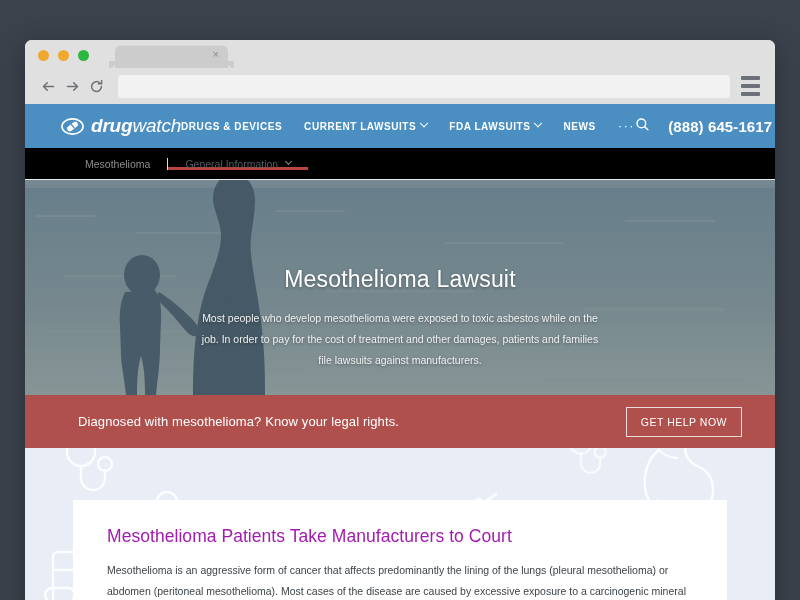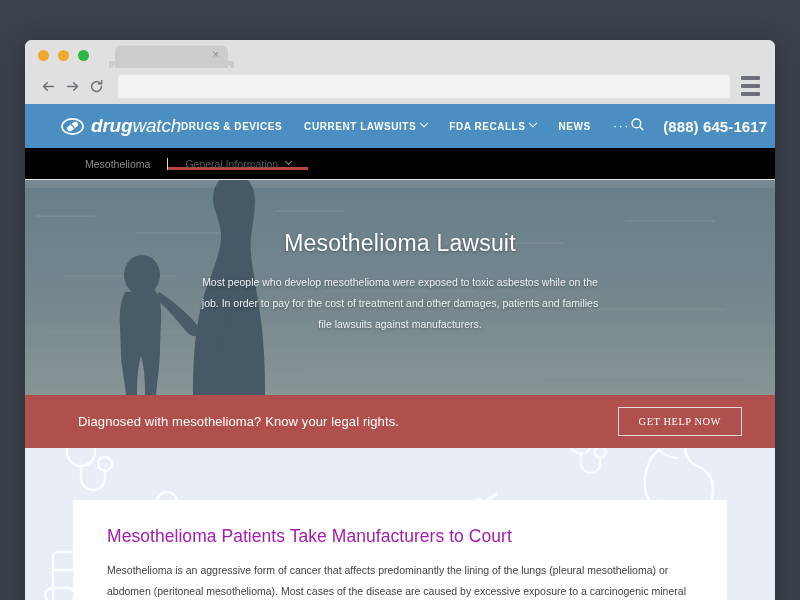--- a/index.html
+++ b/index.html
@@ -250,20 +250,21 @@
     position: relative;
     text-align: center;
     padding-top: 50px;
   }
   .hero-title {
     font-size: 23px;
     font-weight: normal;
     color: #ffffff;
     letter-spacing: 0.2px;
     text-shadow: 0 1px 3px rgba(0,0,0,0.35);
+    margin-top: 36px;
   }
   .hero-sub {
     margin: 15px auto 0;
     width: 398px;
     font-size: 10.5px;
     line-height: 2.0;
     color: #f0f2f3;
     text-shadow: 0 1px 3px rgba(0,0,0,0.38);
   }
 
@@ -278,24 +279,24 @@
   .cta-text {
     font-size: 13px;
     color: #ffffff;
     letter-spacing: 0.1px;
   }
   .cta-button {
     margin-left: auto;
     border: 1px solid rgba(255,255,255,0.8);
     background: transparent;
     color: #ffffff;
-    font-family: Liberation Serif, serif;
+    font-family: Liberation Sans, sans-serif;
     font-size: 10.5px;
     letter-spacing: 0.5px;
-    padding: 8px 20px;
+    padding: 8px 14px;
     cursor: pointer;
     text-align: center;
   }
 
   
   .page-body {
     position: relative;
     background: #e9eef6;
     height: 172px;
     overflow: hidden;
@@ -384,21 +385,21 @@
 
       <div class="nav-links">
         <div class="nav-link">
           <span>DRUGS &amp; DEVICES</span>
         </div>
         <div class="nav-link">
           <span>CURRENT LAWSUITS</span>
           <i class="caret"></i>
         </div>
         <div class="nav-link">
-          <span>FDA RECALLS</span>
+          <span>FDA LAWSUITS</span>
           <i class="caret"></i>
         </div>
         <div class="nav-link">
           <span>NEWS</span>
         </div>
         <div class="nav-dots">···</div>
       </div>
 
       <div class="nav-right">
         <span class="search-icon">

